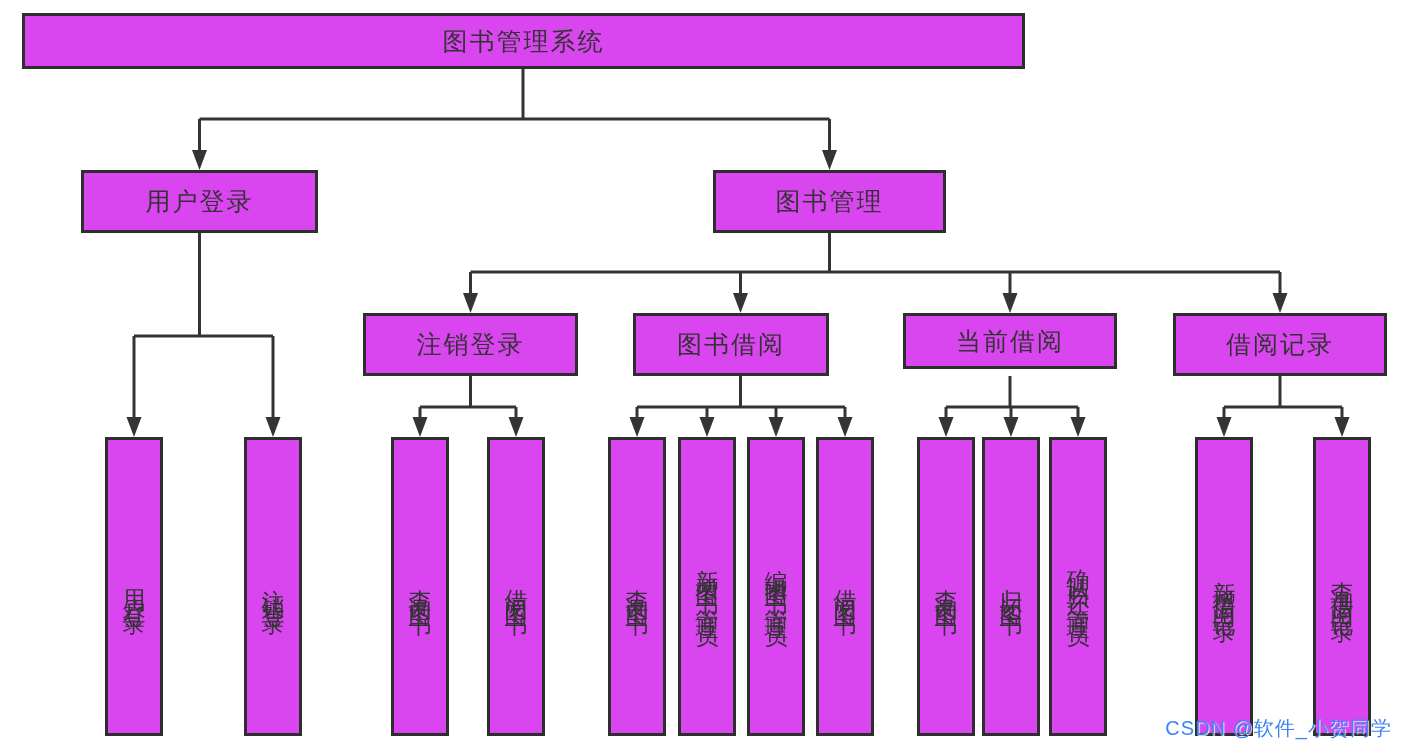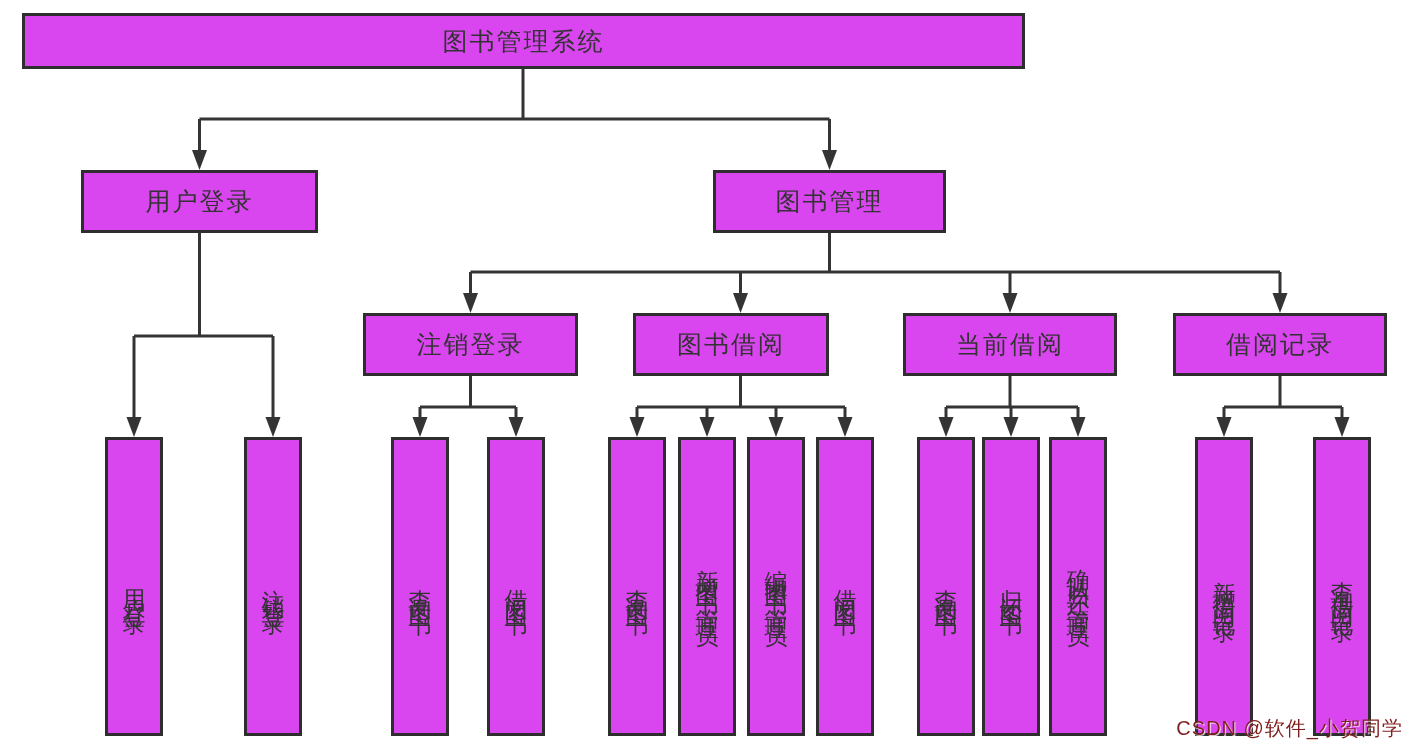--- a/index.html
+++ b/index.html
@@ -48,26 +48,26 @@
   }
   .leaf {
     writing-mode: vertical-rl;
     text-orientation: mixed;
     font-size: 23px;
     letter-spacing: 8px;
     line-height: 1;
   }
   .watermark {
     position: absolute;
-    right: 2px;
+    right: 13px;
     bottom: 5px;
     z-index: 3;
     font-size: 20px;
     letter-spacing: 1px;
-    color: #7f1d1d;
+    color: #3b82f6;
     text-shadow: 1px 1px 1px rgba(255,255,255,0.9);
     white-space: nowrap;
   }
 </style>
 </head>
 <body>
 
 <div class="canvas">
 
   <svg class="connectors" width="1405" height="747" viewBox="0 0 1405 747">
@@ -132,21 +132,21 @@
     <polygon points="1334.5,417 1349.5,417 1342,437"></polygon>
   </svg>
 
   <div class="node hbox" style="left:22px; top:13px; width:1003px; height:56px;">图书管理系统</div>
 
   <div class="node hbox" style="left:81px; top:170px; width:237px; height:63px;">用户登录</div>
   <div class="node hbox" style="left:713px; top:170px; width:233px; height:63px;">图书管理</div>
 
   <div class="node hbox" style="left:363px; top:313px; width:215px; height:63px;">注销登录</div>
   <div class="node hbox" style="left:633px; top:313px; width:196px; height:63px;">图书借阅</div>
-  <div class="node hbox" style="left:903px; top:313px; width:214px; height:63px;">当前借阅</div>
+  <div class="node hbox" style="left:903px; top:313px; width:214px; height:56px;">当前借阅</div>
   <div class="node hbox" style="left:1173px; top:313px; width:214px; height:63px;">借阅记录</div>
 
   <div class="node leaf" style="left:105px; top:437px; width:58px; height:299px;">用户登录</div>
   <div class="node leaf" style="left:244px; top:437px; width:58px; height:299px;">注销登录</div>
 
   <div class="node leaf" style="left:391px; top:437px; width:58px; height:299px;">查询图书</div>
   <div class="node leaf" style="left:487px; top:437px; width:58px; height:299px;">借阅图书</div>
 
   <div class="node leaf" style="left:608px; top:437px; width:58px; height:299px;">查询图书</div>
   <div class="node leaf" style="left:678px; top:437px; width:58px; height:299px;">新增图书（管理员）</div>

